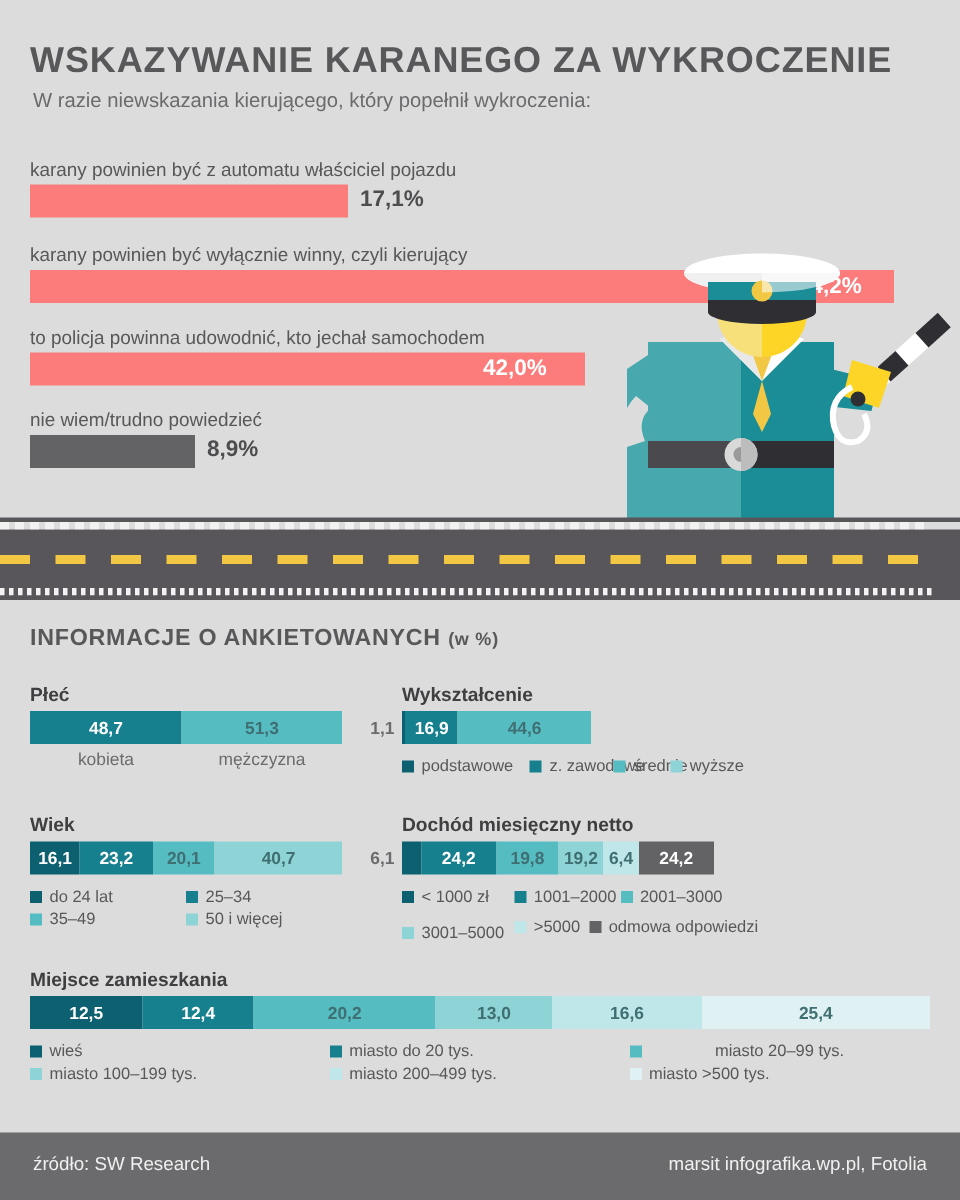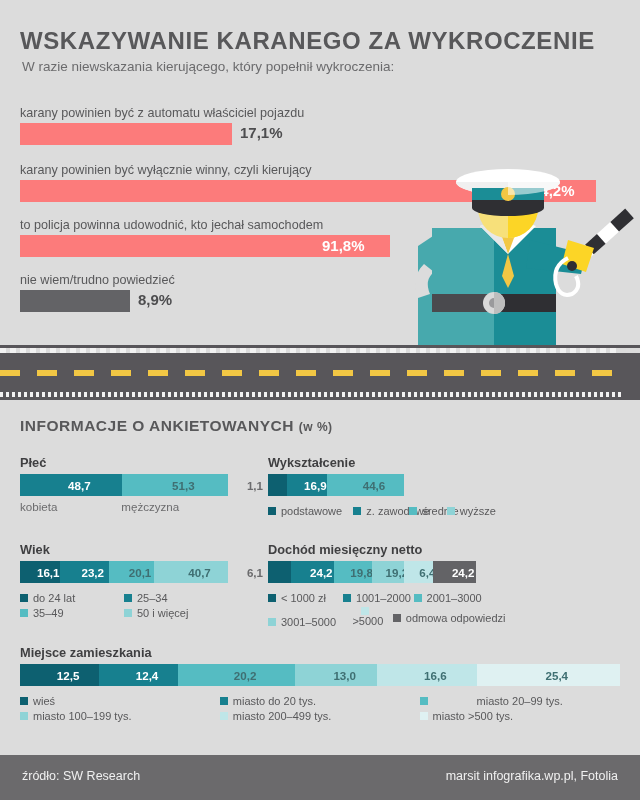--- a/index.html
+++ b/index.html
@@ -53,27 +53,27 @@
   .bottom{position:absolute;left:0;top:400px;width:640px;height:355px;background:#dcdcdc;}
   .sec-title{
     position:absolute;left:20px;top:17px;
     font-size:15.5px;font-weight:bold;letter-spacing:.5px;color:#58585a;white-space:nowrap;
   }
   .sec-title .small{font-size:12px;font-weight:bold;}
 
   .block{position:absolute;}
   .block-title{font-size:12.8px;font-weight:bold;color:#3f3f41;margin-bottom:4px;white-space:nowrap;}
   .stack{display:flex;height:22px;position:relative;}
-  .seg{display:flex;align-items:center;justify-content:center;font-size:11.6px;font-weight:bold;overflow:hidden;white-space:nowrap;padding-left:17px;}
+  .seg{display:flex;align-items:center;justify-content:center;font-size:11.6px;font-weight:bold;overflow:hidden;white-space:nowrap;}
   .lead{
     position:absolute;right:100%;top:0;height:22px;display:flex;align-items:center;
     font-size:11.6px;font-weight:bold;color:#6b6b6d;padding-right:5px;white-space:nowrap;
   }
   .underlabels{display:flex;margin-top:4px;}
-  .underlabels span{font-size:11.6px;color:#6b6b6d;}
+  .underlabels span{text-align:center;font-size:11.6px;color:#6b6b6d;}
 
   .legend{display:flex;flex-wrap:wrap;margin-top:6px;}
   .leg{display:flex;align-items:center;font-size:11px;color:#58585a;white-space:nowrap;margin-top:3px;}
   .sw{width:8px;height:8px;margin-right:5px;flex:none;}
 
   
   .footer{position:absolute;left:0;top:755px;width:640px;height:45px;background:#6b6a6c;}
   .footer .l{position:absolute;left:22px;top:14px;font-size:12.5px;color:#f0f0f0;white-space:nowrap;}
   .footer .r{position:absolute;right:22px;top:14px;font-size:12.5px;color:#f0f0f0;white-space:nowrap;}
 
@@ -102,21 +102,21 @@
       <div class="barline">
         <div class="bar" style="width:576px;"></div>
         <div class="val-in" style="left:512px;">44,2%</div>
       </div>
     </div>
 
     <div class="barrow" style="top:218px;">
       <div class="barlabel">to policja powinna udowodnić, kto jechał samochodem</div>
       <div class="barline">
         <div class="bar" style="width:370px;"></div>
-        <div class="val-in" style="left:302px;">91,8%</div>
+        <div class="val-in" style="left:302px;">42,0%</div>
       </div>
     </div>
 
     <div class="barrow" style="top:273px;">
       <div class="barlabel">nie wiem/trudno powiedzieć</div>
       <div class="barline">
         <div class="bar grey" style="width:110px;"></div>
         <div class="val-out" style="left:118px;">8,9%</div>
       </div>
     </div>
@@ -455,21 +455,21 @@
             <span>1001–2000</span>
           </div>
         <div class="leg" style="width:30%;">
             <span class="sw" style="background:#55bcc2;"></span>
             <span>2001–3000</span>
           </div>
         <div class="leg" style="width:36%;margin-top:12px;">
             <span class="sw" style="background:#8ed3d6;"></span>
             <span>3001–5000</span>
           </div>
-        <div class="leg" style="width:24%;flex-direction:column;">
+        <div class="leg" style="width:24%;">
             <span class="sw" style="background:#bfe6e8;"></span>
             <span>&gt;5000</span>
           </div>
         <div class="leg" style="width:40%;">
             <span class="sw" style="background:#636366;"></span>
             <span>odmowa odpowiedzi</span>
           </div>
       </div>
     </div>
 

